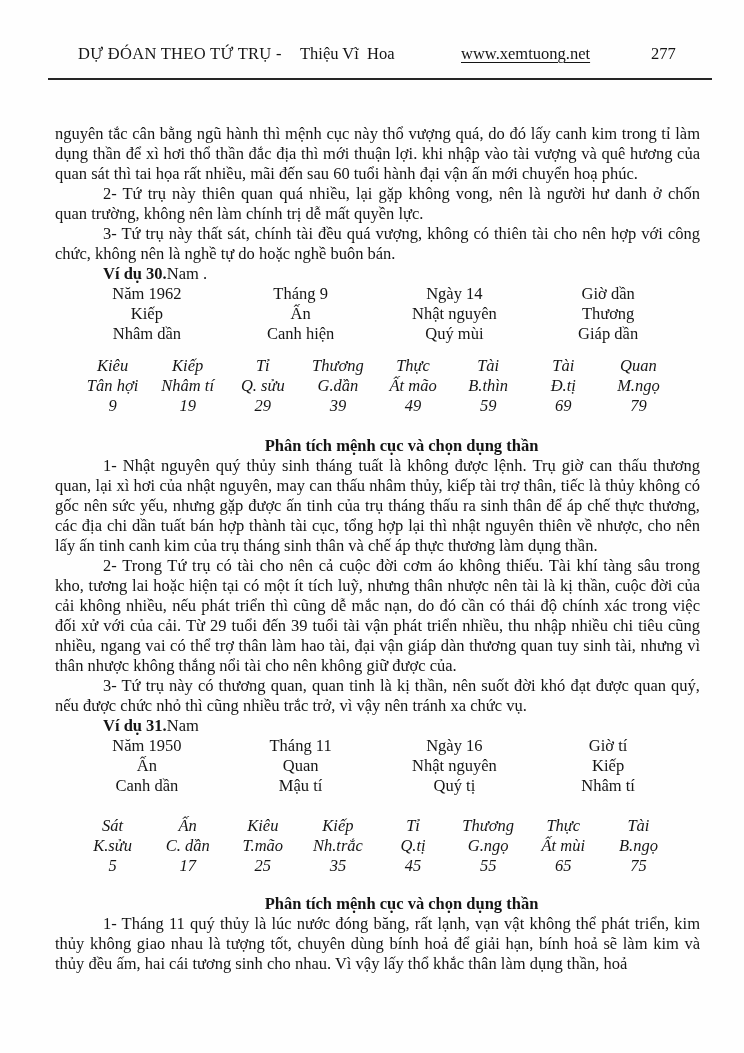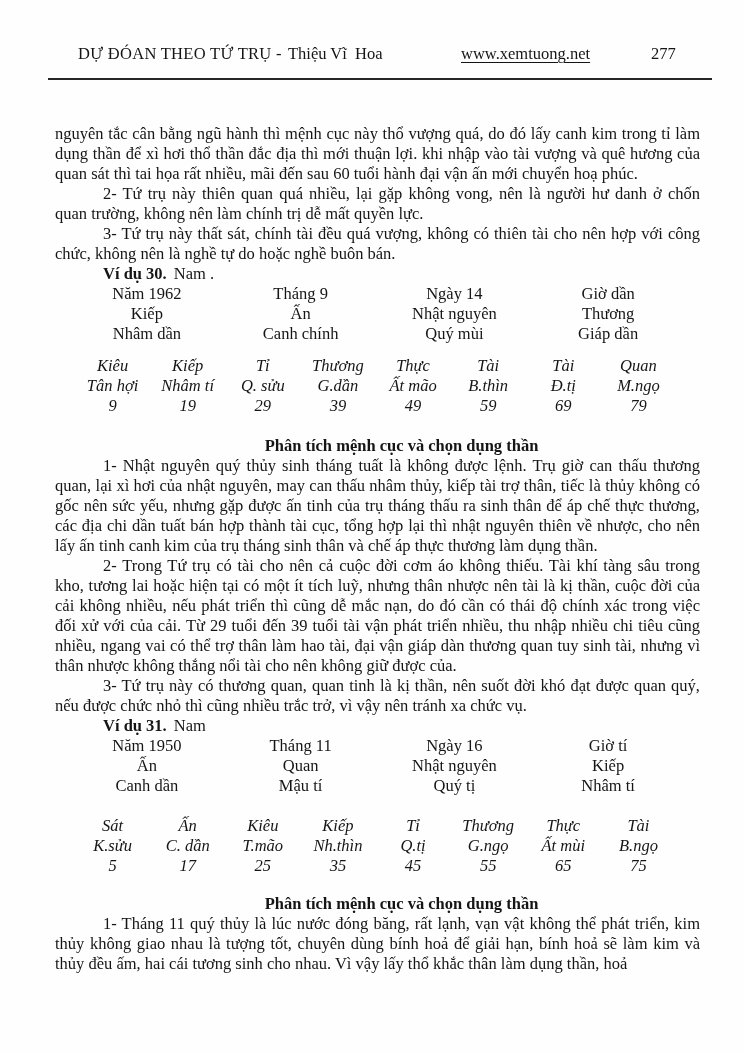--- a/index.html
+++ b/index.html
@@ -7,36 +7,36 @@
     position: relative;
     width: 744px;
     height: 1053px;
     background: #fefefe;
     font-family: "Liberation Serif", serif;
     color: #151515;
     overflow: hidden;
   }
   .header { position: absolute; top: 44px; left: 0; right: 0; height: 22px; font-size: 16.5px; }
   .header .title   { position: absolute; left: 78px;  letter-spacing: 0.3px; white-space: pre; }
-  .header .author  { position: absolute; left: 288px; white-space: pre; }
+  .header .author  { position: absolute; left: 300px; white-space: pre; }
   .header .site    { position: absolute; left: 461px; text-decoration: underline; text-underline-offset: 3px; cursor: pointer; }
   .header .pagenum { position: absolute; left: 651px; }
   .rule {
     position: absolute; top: 78px; left: 48px; width: 664px;
     border-top: 2px solid #262626;
   }
   .content {
     position: absolute; top: 88px; left: 55px; width: 645px;
     font-size: 16.5px; line-height: 20px;
   }
   .content p { margin: 0; text-indent: 48px; text-align: justify; }
   .content p.noindent { text-indent: 0; margin-top: 36px; }
   .content p.heading { font-weight: bold; text-align: center; margin-top: 20px; }
   .content p.vidu { text-align: left; }
-  .content p.vidu b { margin-right: 7px; }
+  .content p.vidu b { }
   .table4 { margin: 0 0 0 15px; width: 615px; }
   .table8 { margin: 12px 0 0 20px; width: 601px; font-style: italic; }
   .table8.second { margin-top: 20px; }
   .heading2 { margin-top: 18px !important; }
   .trow { display: flex; }
   .tcell { flex: 1 1 0; text-align: center; line-height: 20px; white-space: nowrap; }
 </style>
 </head>
 <body>
 
@@ -67,21 +67,21 @@
           <div class="tcell">Giờ dần</div>
         </div>
         <div class="trow">
           <div class="tcell">Kiếp</div>
           <div class="tcell">Ấn</div>
           <div class="tcell">Nhật nguyên</div>
           <div class="tcell">Thương</div>
         </div>
         <div class="trow">
           <div class="tcell">Nhâm dần</div>
-          <div class="tcell">Canh chính</div>
+          <div class="tcell">Canh hiện</div>
           <div class="tcell">Quý mùi</div>
           <div class="tcell">Giáp dần</div>
         </div>
       </div>
 
     <div class="table8">
         <div class="trow">
           <div class="tcell">Kiêu</div>
           <div class="tcell">Kiếp</div>
           <div class="tcell">Tỉ</div>
@@ -149,21 +149,21 @@
           <div class="tcell">Kiếp</div>
           <div class="tcell">Tỉ</div>
           <div class="tcell">Thương</div>
           <div class="tcell">Thực</div>
           <div class="tcell">Tài</div>
         </div>
         <div class="trow">
           <div class="tcell">K.sửu</div>
           <div class="tcell">C. dần</div>
           <div class="tcell">T.mão</div>
-          <div class="tcell">Nh.thìn</div>
+          <div class="tcell">Nh.trắc</div>
           <div class="tcell">Q.tị</div>
           <div class="tcell">G.ngọ</div>
           <div class="tcell">Ất mùi</div>
           <div class="tcell">B.ngọ</div>
         </div>
         <div class="trow">
           <div class="tcell">5</div>
           <div class="tcell">17</div>
           <div class="tcell">25</div>
           <div class="tcell">35</div>

